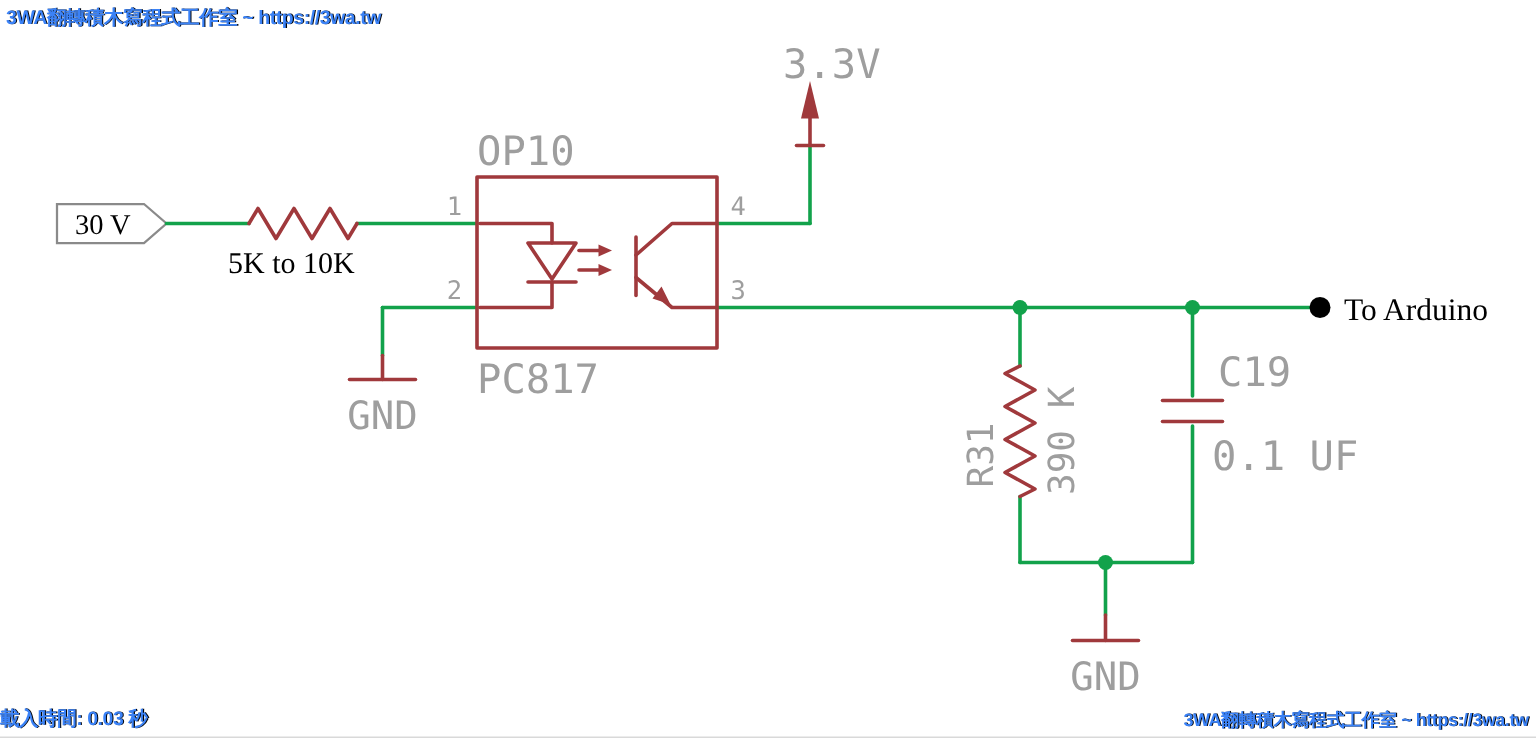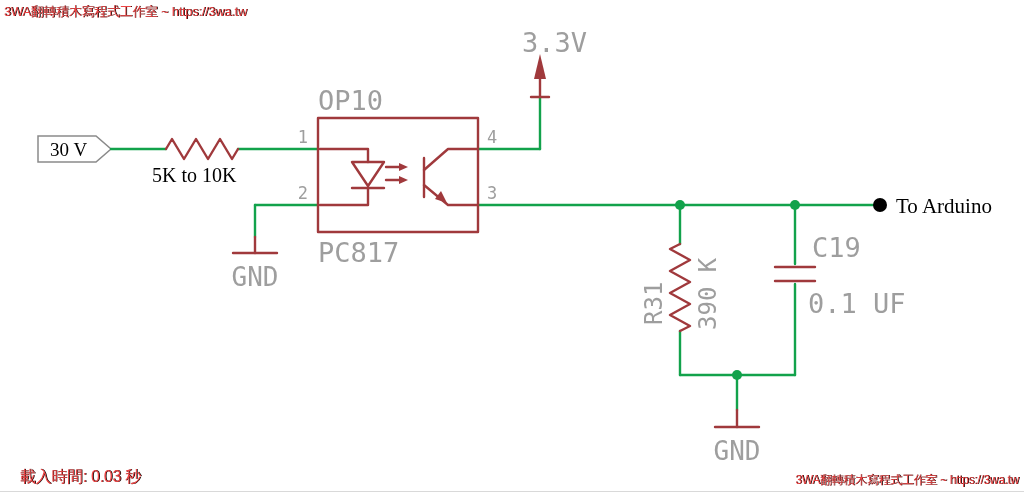--- a/index.html
+++ b/index.html
@@ -15,26 +15,26 @@
   svg text { user-select:none; }
 
   .wire  { stroke: var(--wire,#12A24B); stroke-width:2.4; fill:none; stroke-linecap:round; }
   .comp  { stroke: var(--comp,#A0393C); stroke-width:2.4; fill:none; stroke-linecap:round; stroke-linejoin:round; }
   .comp-fill { fill: var(--comp,#A0393C); stroke:none; }
   .junction  { fill: var(--wire,#12A24B); stroke:none; }
   .glabel { fill: var(--label,#9E9E9E); font-family:"DejaVu Sans Mono", monospace; }
   .blabel { fill:#000000; font-family:"Liberation Serif", serif; }
 
   .watermark {
-    position:absolute; font-weight:400; color:#ef4444;
+    position:absolute; font-weight:700; color:#3b82f6;
     text-shadow: 0.7px 0 0 #000;
     white-space:nowrap; letter-spacing:-0.3px;
   }
   .wm-tl { top:3px;  left:4px;  font-size:13px; }
-  .wm-bl { bottom:3px; left:20px; font-size:16px; }
+  .wm-bl { bottom:3px; left:0; font-size:13px; }
   .wm-br { bottom:2px; right:5px; font-size:12px; }
 </style>
 </head>
 <body>
 
 <div class="stage">
 
   <svg width="1024" height="492" viewBox="0 0 1024 492">
 
     <g>

